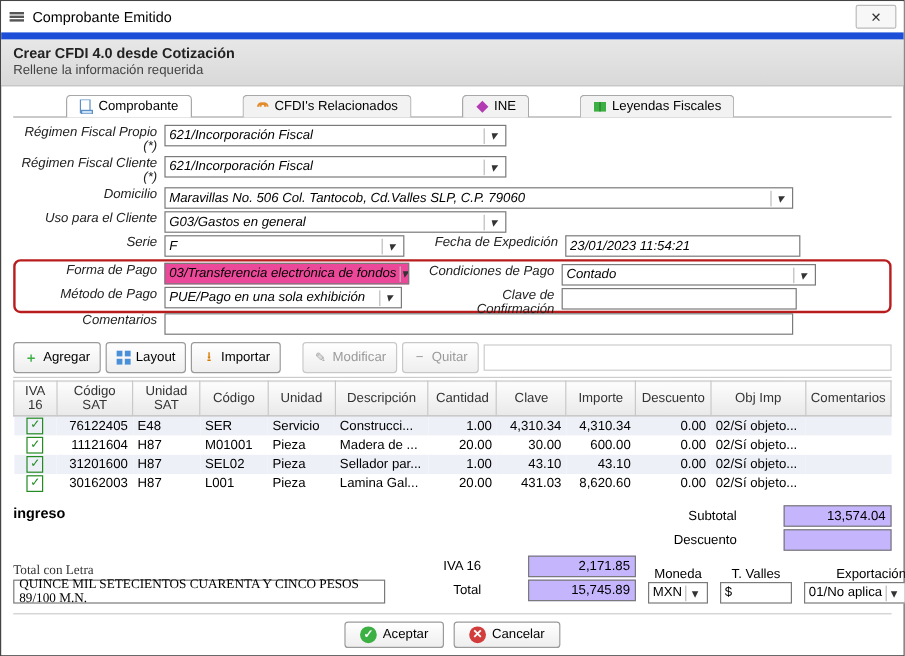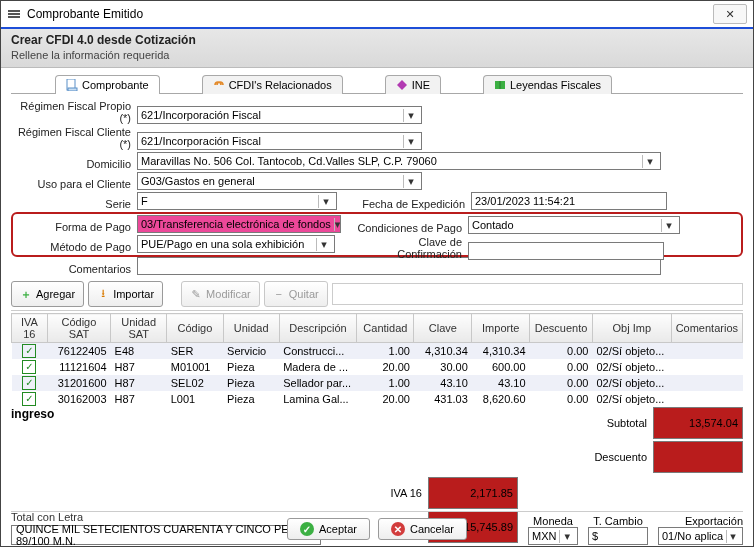--- a/index.html
+++ b/index.html
@@ -1,56 +1,56 @@
 <!DOCTYPE html>
 <html><head>
 <meta charset="utf-8">
 <style>
   html,body{margin:0;padding:0;font-family:"Segoe UI",Tahoma,Arial,sans-serif;font-size:11px;color:#000;background:#fff;}
   .window{width:754px;height:547px;border:1px solid #444;position:relative;display:flex;flex-direction:column;box-sizing:border-box;}
-  .titlebar{height:26px;background:#fff;border-bottom:2px solid #1d4ed8;display:flex;align-items:center;padding:0 6px;}
+  .titlebar{height:26px;background:#fff;border-bottom:6px solid #1d4ed8;display:flex;align-items:center;padding:0 6px;}
   .titlebar .icon{width:14px;height:14px;margin-right:6px;}
   .titlebar .title{font-size:12px;}
   .titlebar .spacer{flex:1;}
   .closebtn{width:32px;height:18px;border:1px solid #bbb;border-radius:2px;display:flex;align-items:center;justify-content:center;font-size:11px;color:#333;background:#f7f7f7;}
   .subheader{background:linear-gradient(#e7e7e7,#d9d9d9);padding:4px 10px 6px;border-bottom:1px solid #bbb;}
   .subheader .h1{font-size:12px;font-weight:bold;color:#222;}
   .subheader .h2{font-size:11px;color:#444;margin-top:2px;}
   .body{flex:1;padding:6px 10px 4px;display:flex;flex-direction:column;min-height:0;}
   .tabs{display:flex;align-items:flex-end;border-bottom:1px solid #a8a8a8;gap:2px;padding-left:4px;}
   .tab{display:flex;align-items:center;gap:4px;padding:3px 10px;border:1px solid #a8a8a8;border-bottom:none;border-radius:4px 4px 0 0;background:#fff;font-size:11px;position:relative;top:1px;margin-left:40px;}
   .tab.inactive{background:#f2f2f2;}
   .tab .ticon{width:12px;height:12px;}
   .form{margin-top:6px;}
-  .row{display:flex;align-items:flex-end;margin-bottom:2px;}
+  .row{display:flex;align-items:flex-start;margin-bottom:2px;font-style:italic;}
   .lbl{width:120px;text-align:right;padding-right:6px;color:#222;}
   .combo,.textin{height:18px;border:1px solid #7a7a7a;background:#fff;display:flex;align-items:center;padding:0 3px;box-sizing:border-box;font-size:11px;overflow:hidden;white-space:nowrap;}
   .combo{justify-content:space-between;}
   .combo .caret{width:14px;text-align:center;color:#333;border-left:1px solid #bbb;margin-left:3px;}
   .iconbtn{width:20px;height:18px;border:1px solid #7a7a7a;background:#f6f6f6;display:flex;align-items:center;justify-content:center;margin-left:2px;}
   .hl-box{border:2px solid #b91c1c;border-radius:6px;padding:1px 2px 2px;}
   .toolbar{display:flex;align-items:center;gap:4px;margin-top:4px;border-bottom:1px solid #ccc;padding-bottom:3px;}
   .tbtn{display:flex;align-items:center;gap:4px;border:1px solid #9a9a9a;border-radius:3px;background:linear-gradient(#fff,#eee);padding:2px 8px;height:20px;font-size:11px;}
   .tbtn.disabled{color:#9a9a9a;border-color:#c8c8c8;}
   .tbtn .glyph{width:12px;height:12px;display:inline-flex;align-items:center;justify-content:center;}
   .miniin{flex:1;height:20px;border:1px solid #ccc;background:#fff;}
   table.grid{border-collapse:collapse;width:100%;font-size:11px;margin-top:2px;}
   table.grid th{background:linear-gradient(#fdfdfd,#e9e9e9);border:1px solid #c8c8c8;padding:2px 4px;font-weight:normal;color:#333;}
   table.grid td{border:0;padding:1px 4px;white-space:nowrap;}
   table.grid tr.odd{background:#eef0f8;}
   table.grid tr.even{background:#fff;}
   .chk{width:12px;height:12px;border:1px solid #228b22;display:inline-flex;align-items:center;justify-content:center;color:#228b22;font-size:10px;line-height:1;}
   .num{text-align:right;}
   .totals{margin-top:auto;}
   .ingreso{font-weight:bold;font-size:12px;display:inline-block;margin-bottom:4px;}
-  .totrow{display:flex;align-items:center;justify-content:flex-end;margin-bottom:2px;}
+  .totrow{display:flex;align-items:center;justify-content:flex-end;margin-bottom:2px;gap:33px;}
   .totrow .tlbl{width:70px;text-align:right;padding-right:6px;}
-  .totrow .tval{width:90px;height:18px;border:1px solid #7a7a7a;background:#b91c1c;text-align:right;padding:15px 4px;box-sizing:border-box;display:flex;align-items:center;justify-content:flex-end;}
+  .totrow .tval{width:90px;height:18px;border:1px solid #7a7a7a;background:#c4b5fd;text-align:right;padding:5px 4px;box-sizing:border-box;display:flex;align-items:center;justify-content:flex-end;}
   .bottomrow{display:flex;align-items:flex-end;gap:10px;margin-top:2px;}
-  .letra{flex:1;}
+  .letra{flex:1;font-family:Liberation Serif, serif;}
   .letra .cap{color:#333;margin-bottom:2px;}
   .letra .box{border:1px solid #7a7a7a;height:18px;padding:0 4px;display:flex;align-items:center;background:#fff;}
   .footerbtns{display:flex;justify-content:center;gap:8px;padding:6px 0 6px;border-top:1px solid #ccc;margin:4px 10px 0;}
   .fbtn{display:flex;align-items:center;gap:5px;border:1px solid #9a9a9a;border-radius:3px;background:linear-gradient(#fff,#eee);padding:3px 12px;font-size:11px;}
   .circ{width:14px;height:14px;border-radius:50%;display:inline-flex;align-items:center;justify-content:center;color:#fff;font-size:10px;font-weight:bold;}
   .ok{background:#3cb043;}
   .cancel{background:#d23c3c;}
   svg{display:block;}
 </style>
 </head>
@@ -195,20 +195,31 @@
         <div class="textin" style="width:524px">
             <span></span>
           </div>
       </div>
     </div>
 
     <div class="toolbar">
       <div class="tbtn">
           <span class="glyph" style="color:#3cb043;font-weight:bold">＋</span>
           <span>Agregar</span>
+        </div>
+      <div class="tbtn">
+          <span class="glyph">
+            <svg width="12" height="12" viewBox="0 0 12 12">
+              <rect x="0" y="0" width="5" height="5" fill="#4a90d9"></rect>
+              <rect x="7" y="0" width="5" height="5" fill="#4a90d9"></rect>
+              <rect x="0" y="7" width="5" height="5" fill="#4a90d9"></rect>
+              <rect x="7" y="7" width="5" height="5" fill="#4a90d9"></rect>
+            </svg>
+          </span>
+          <span>Layout</span>
         </div>
       <div class="tbtn">
           <span class="glyph" style="color:#d97a00">⭳</span>
           <span>Importar</span>
         </div>
       <div style="width:10px"></div>
       <div class="tbtn disabled">
           <span class="glyph">✎</span>
           <span>Modificar</span>
         </div>
@@ -329,21 +340,21 @@
             </div>
         </div>
         <div>
           <div class="cap" style="text-align:center">Moneda</div>
           <div class="combo" style="width:50px">
               <span>MXN</span>
               <span class="caret">▾</span>
             </div>
         </div>
         <div>
-          <div class="cap" style="text-align:center">T. Cambio</div>
+          <div class="cap" style="text-align:center">T. Valles</div>
           <div class="textin" style="width:60px">
               <span>$</span>
             </div>
         </div>
         <div>
           <div class="cap" style="text-align:right">Exportación</div>
           <div class="combo" style="width:85px">
               <span>01/No aplica</span>
               <span class="caret">▾</span>
             </div>

